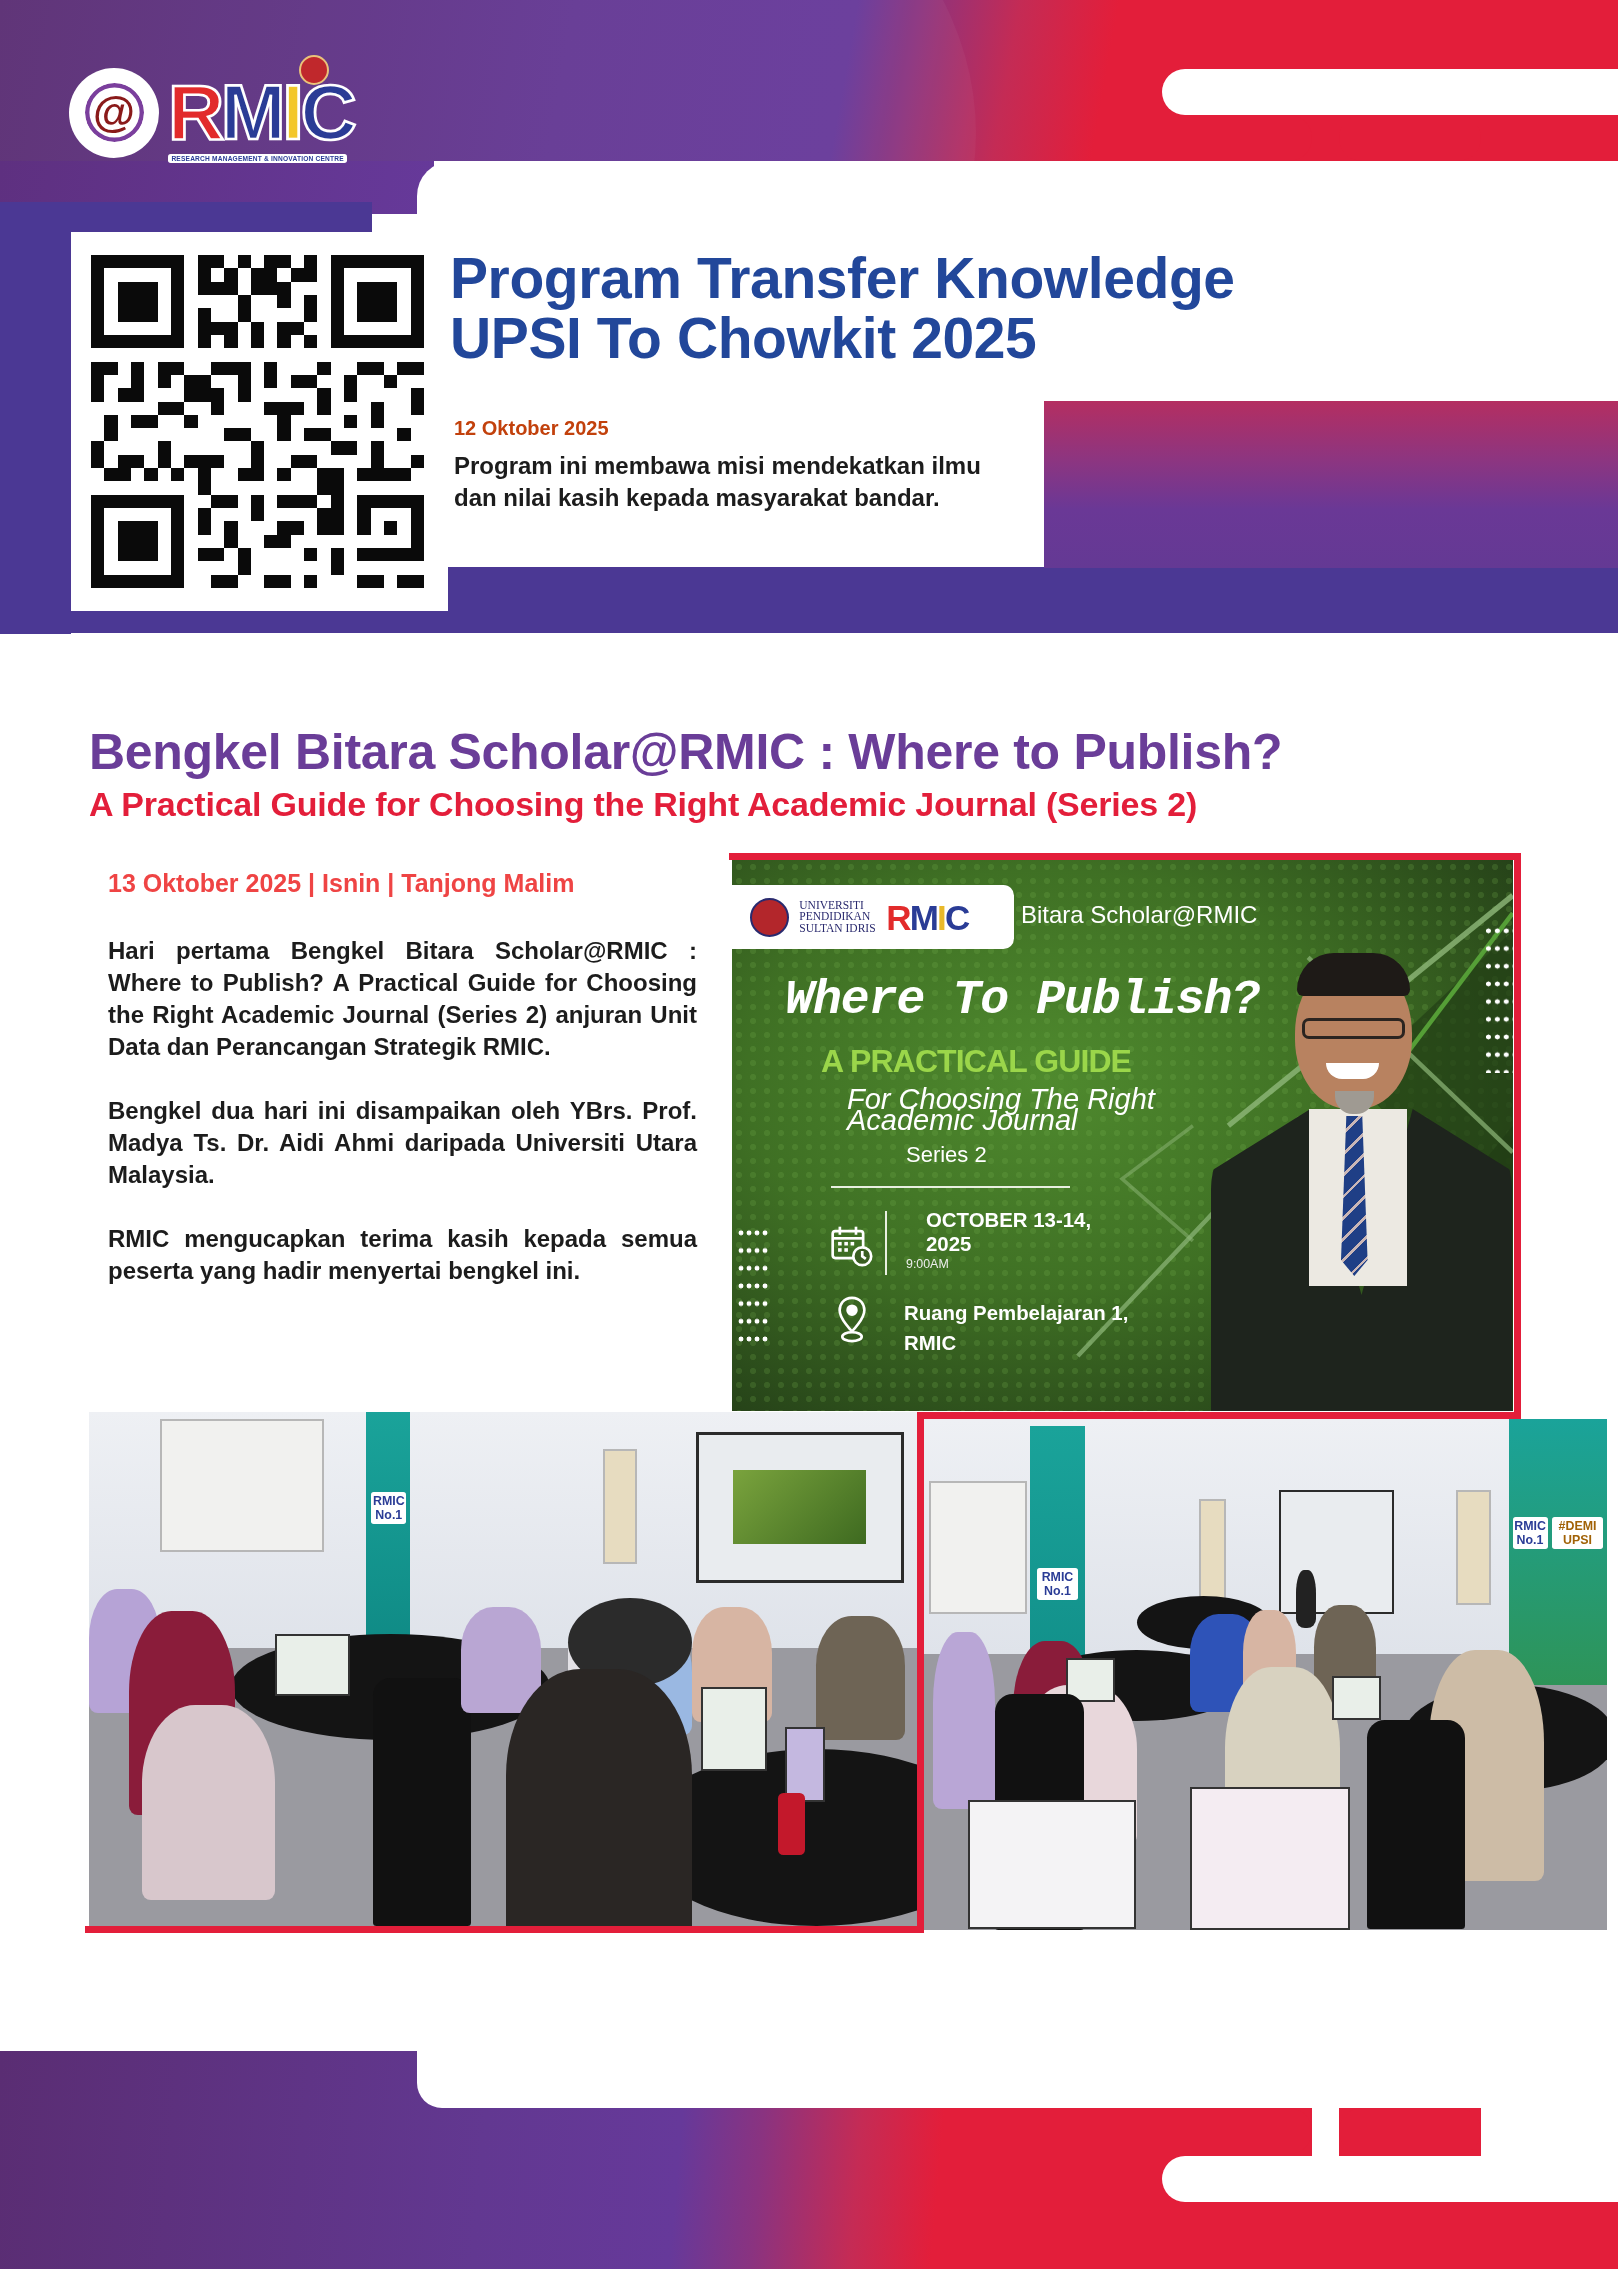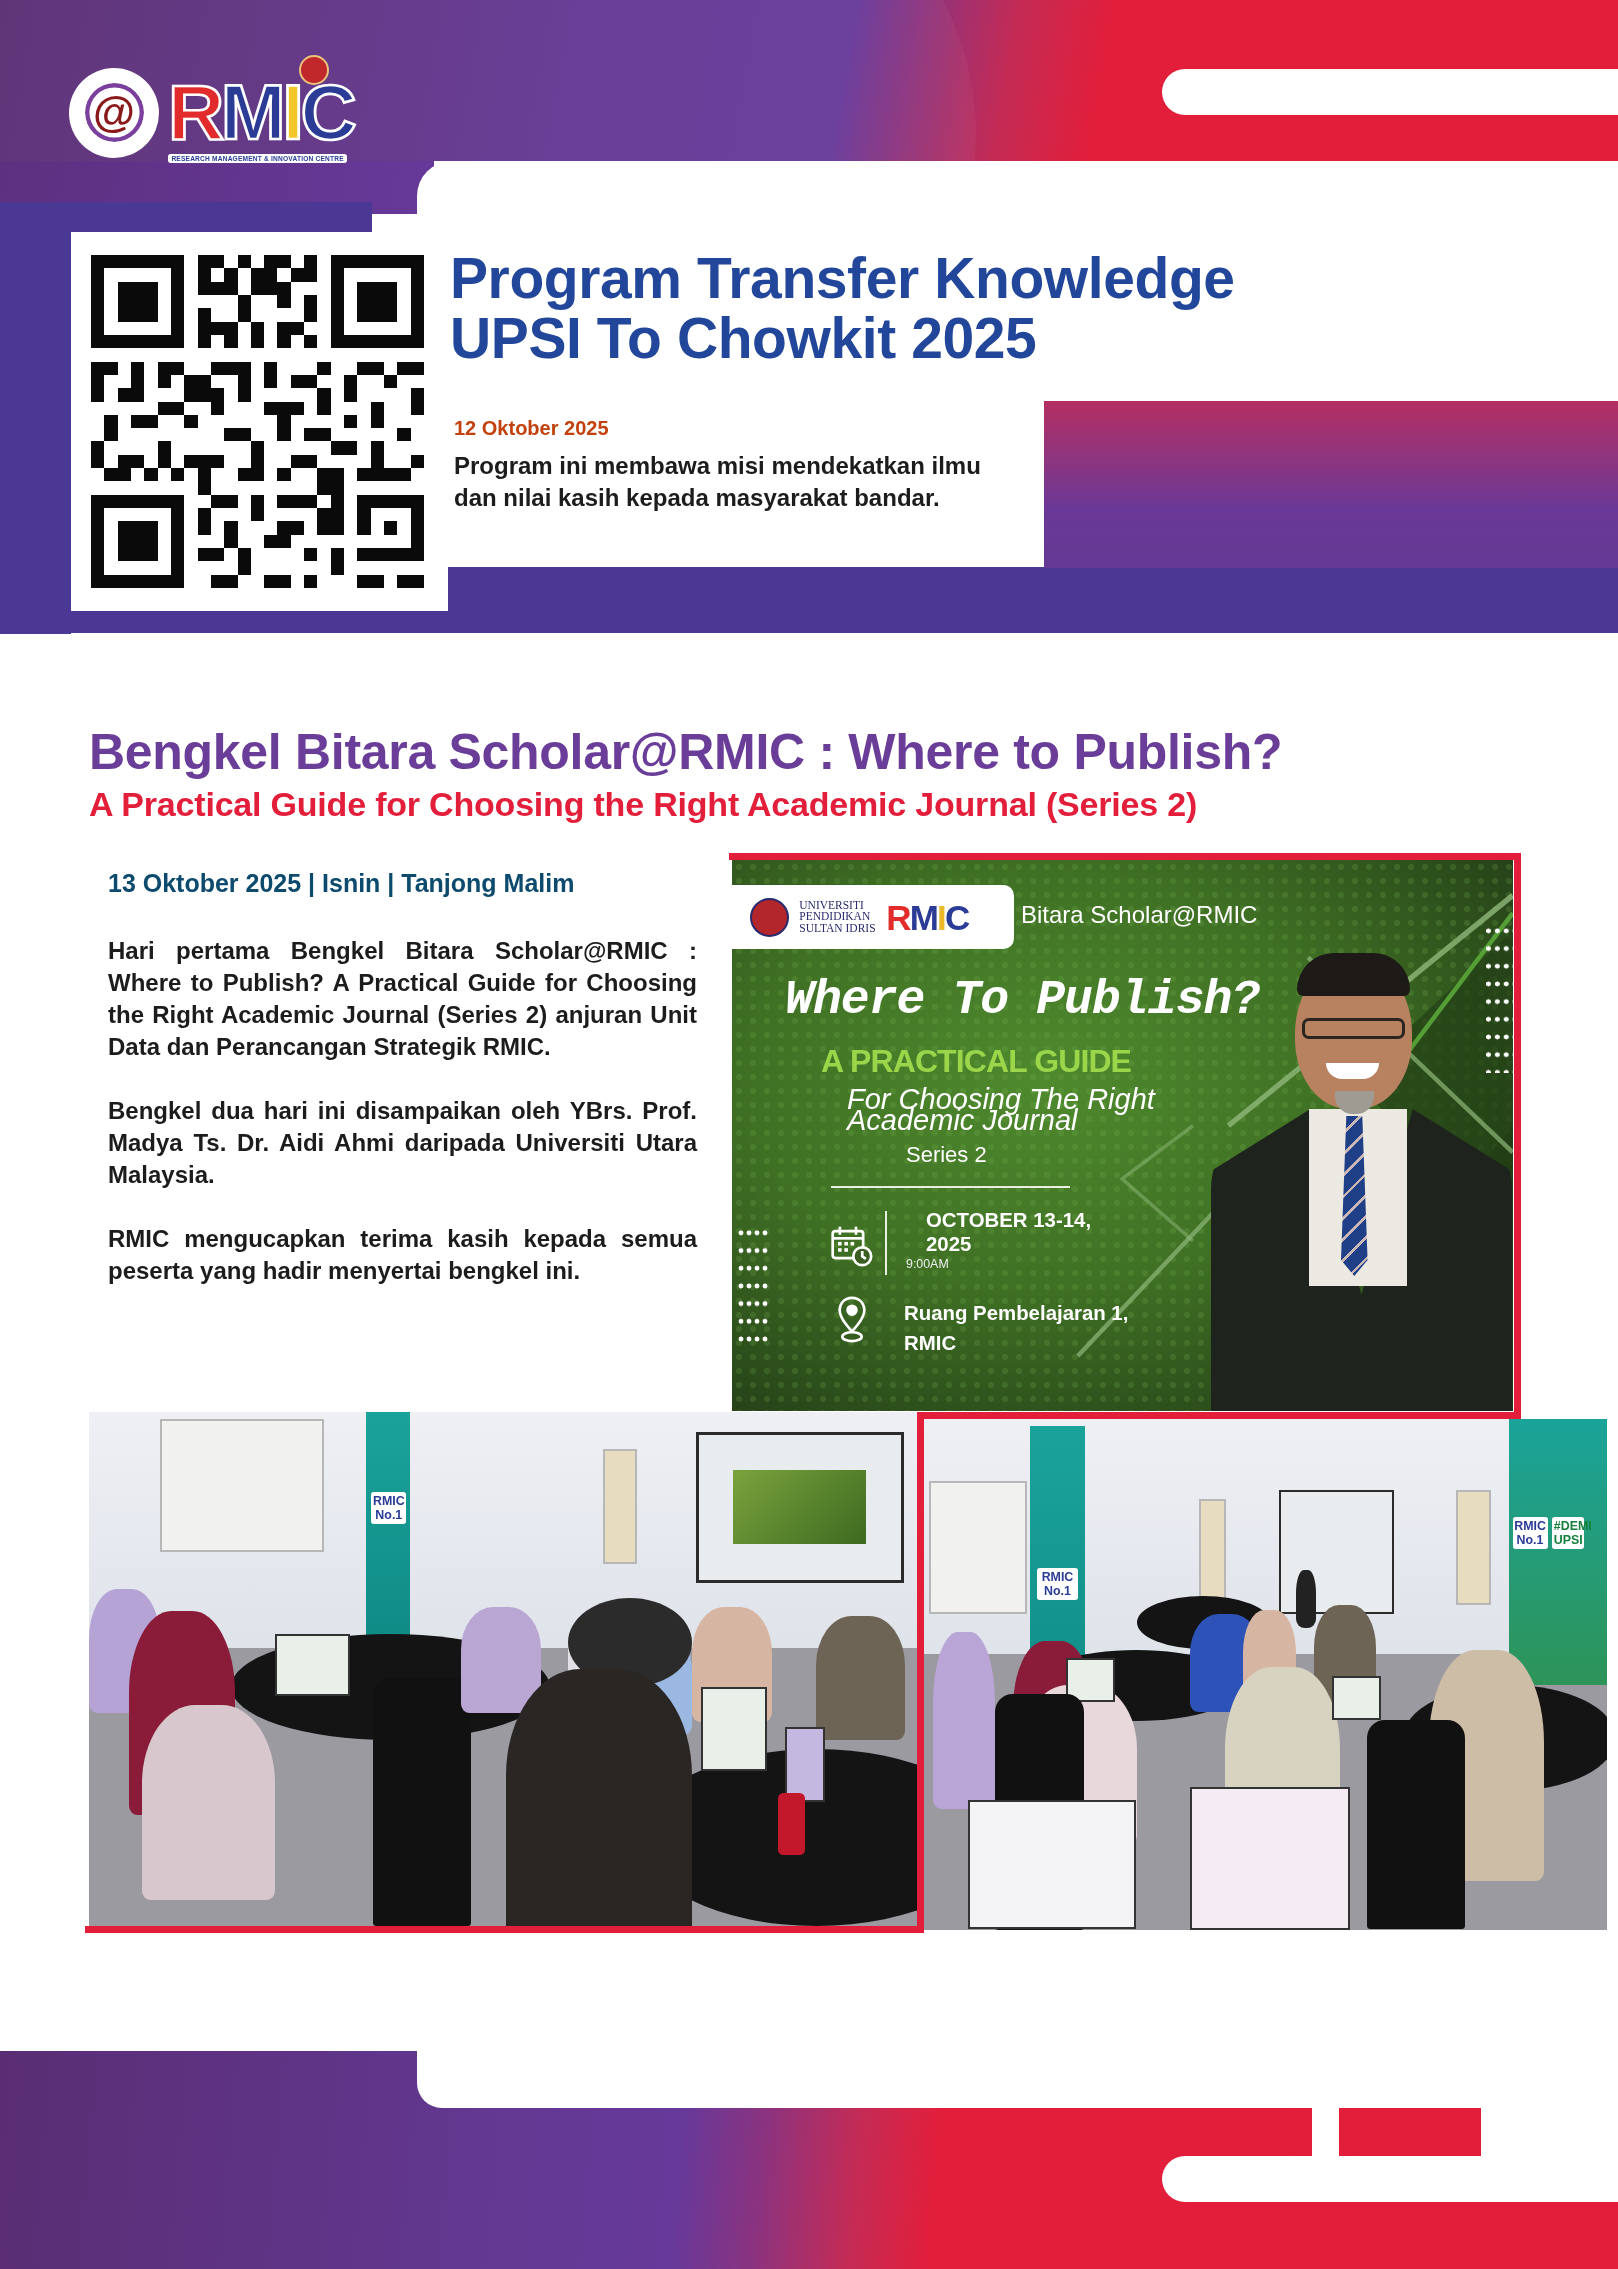--- a/index.html
+++ b/index.html
@@ -86,21 +86,21 @@
 
   
   .ws-title {
     position: absolute; left: 89px; top: 723px; color: #6a3d98; font-size: 50px; font-weight: bold; white-space: nowrap;
     letter-spacing: -0.3px;
   }
   .ws-subtitle {
     position: absolute; left: 89px; top: 785px; color: #e31e3a; font-size: 34px; font-weight: bold; white-space: nowrap;
     letter-spacing: -0.2px;
   }
-  .ws-meta { position: absolute; left: 108px; top: 869px; color: #0c4a6e; font-size: 25px; font-weight: bold; }
+  .ws-meta { position: absolute; left: 108px; top: 869px; color: #ef4444; font-size: 25px; font-weight: bold; }
   .ws-body {
     position: absolute; left: 108px; top: 935px; width: 589px; color: #1c1c1c; font-size: 24px; font-weight: bold;
     line-height: 32px; text-align: justify;
   }
   .ws-body p { margin-bottom: 32px; }
 
   
   .poster-frame {
     position: absolute; left: 729px; top: 853px; width: 792px; height: 559px;
     border-top: 7px solid #e31e3a; border-right: 7px solid #e31e3a;
@@ -461,21 +461,21 @@
   <div class="floor"></div>
   <div class="blind" style="left:5.3px;top:62px;width:98px;height:133px;"></div>
   <div class="banner" style="left:106px;top:7px;width:55px;height:319px;">
     <div class="banner-logo" style="left:7px;top:142px;width:41px;">RMIC No.1</div>
   </div>
   <div class="blind" style="left:275px;top:80px;width:26.6px;height:115px;background:#e7dcc0;"></div>
   <div class="screen" style="left:355px;top:71px;width:115px;height:124px;border-width:2.7px;"></div>
   <div class="blind" style="left:532px;top:71px;width:35px;height:115px;background:#e7dcc0;"></div>
   <div class="banner" style="left:585px;top:0;width:98px;height:266px;background:linear-gradient(180deg,#1aa39a,#2e9458);">
     <div class="banner-logo" style="left:3.5px;top:98px;width:35px;">RMIC No.1</div>
-    <div class="banner-logo" style="left:43px;top:98px;width:32px;color:#15803d;">#DEMI UPSI</div>
+    <div class="banner-logo" style="left:43px;top:98px;width:51px;color:#a16207;">#DEMI UPSI</div>
   </div>
   <div class="person" style="left:372px;top:151px;width:19.5px;height:58px;background:#222;"></div>
   <div class="tbl" style="left:213px;top:177px;width:133px;height:53px;"></div>
   <div class="tbl" style="left:106px;top:231px;width:213px;height:71px;"></div>
   <div class="tbl" style="left:479px;top:266px;width:213px;height:106px;"></div>
   <div class="person" style="left:8.9px;top:213px;width:62px;height:177px;background:#b9a6d6;"></div>
   <div class="person" style="left:89px;top:222px;width:80px;height:168px;background:#8a1c3a;"></div>
   <div class="person" style="left:98px;top:266px;width:115px;height:160px;background:#e8d7db;"></div>
   <div class="person" style="left:266px;top:195px;width:71px;height:98px;background:#2e53b8;"></div>
   <div class="person" style="left:319px;top:191px;width:53px;height:106px;background:#d7b5a3;"></div>

